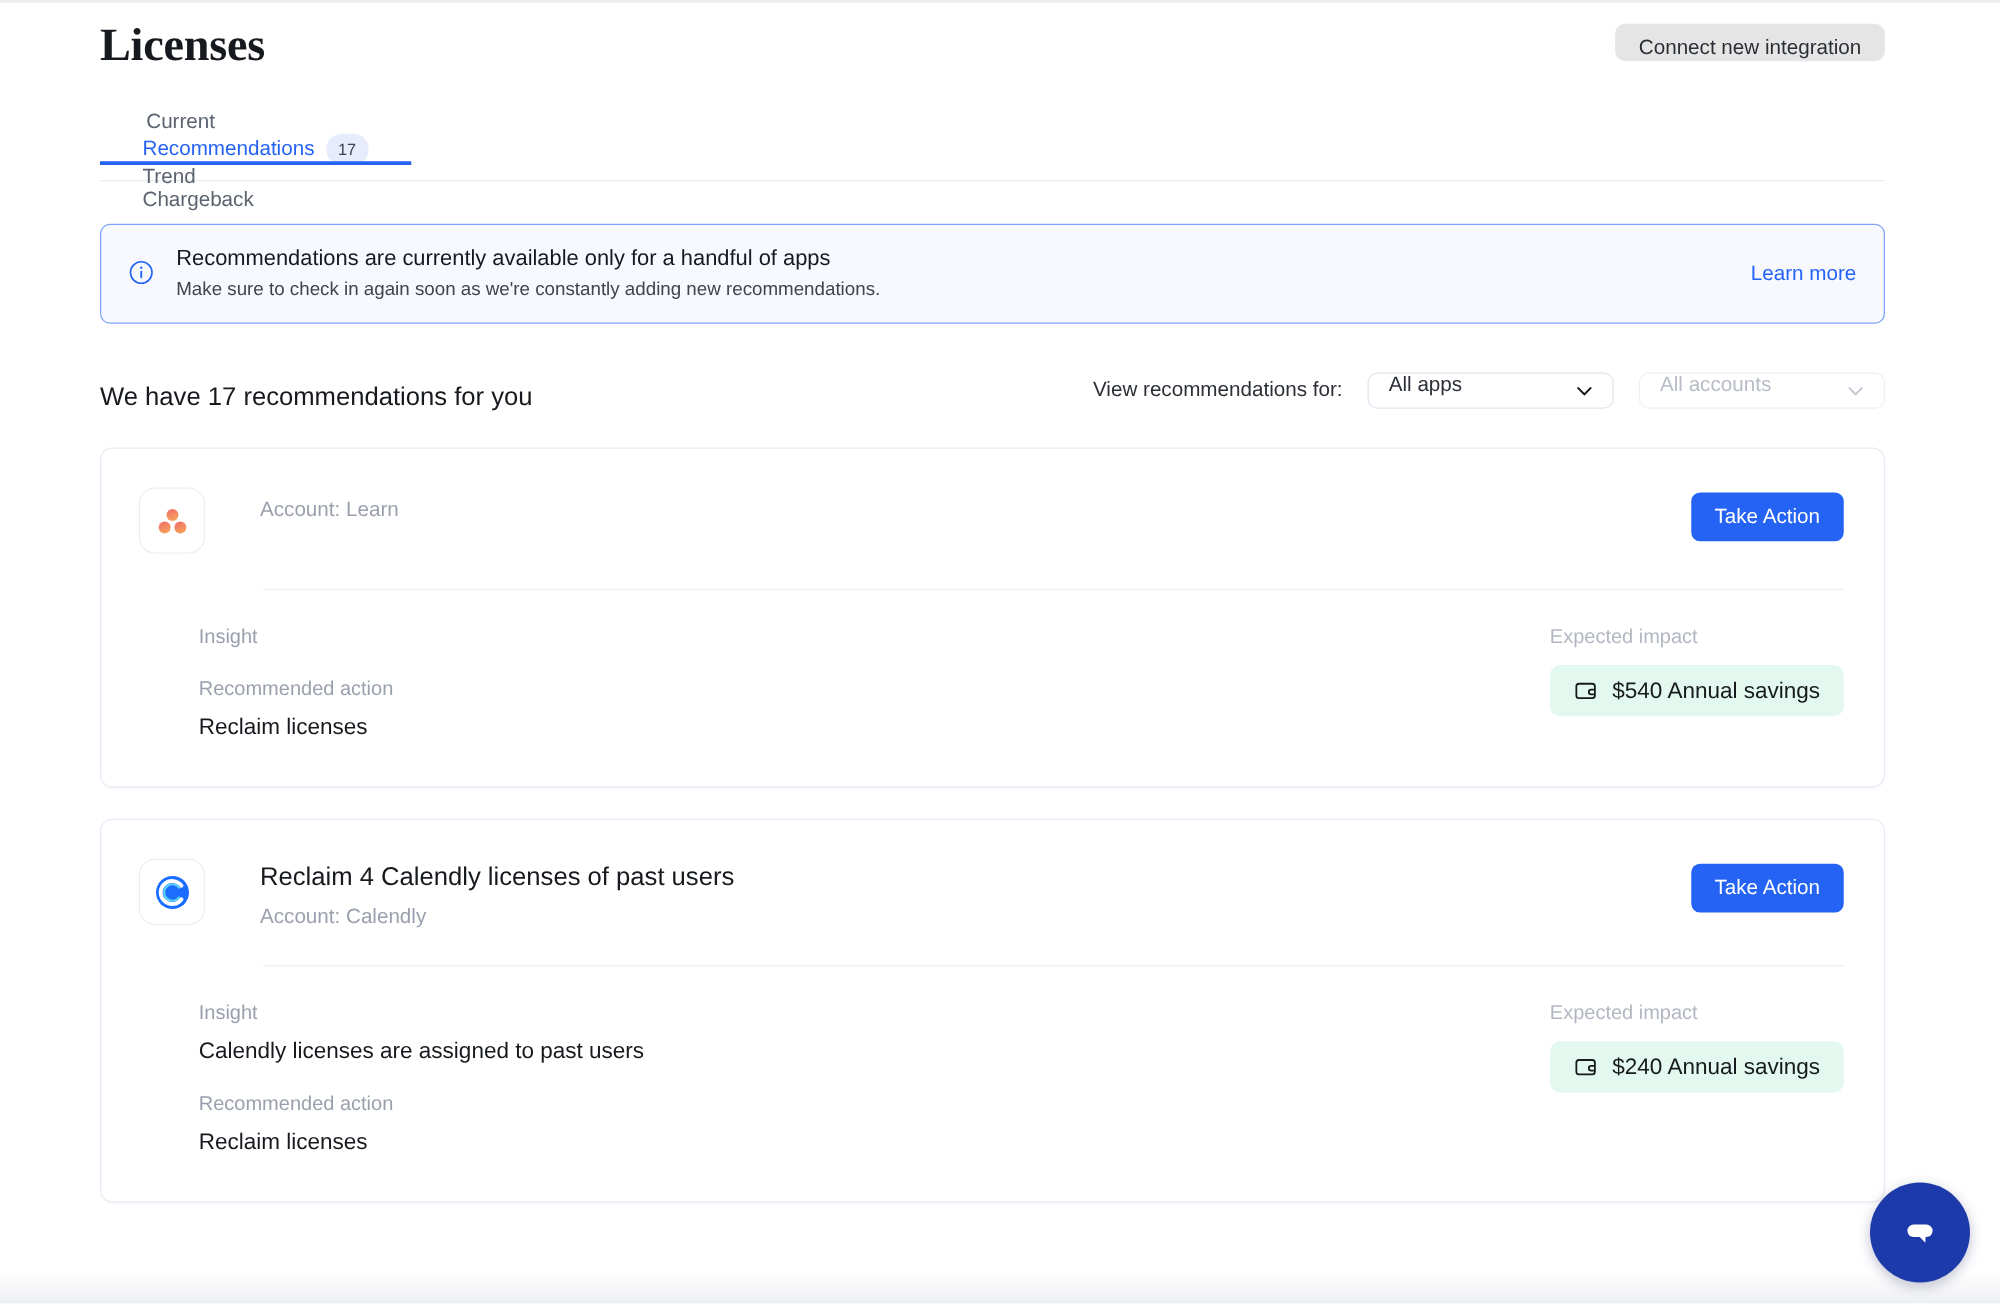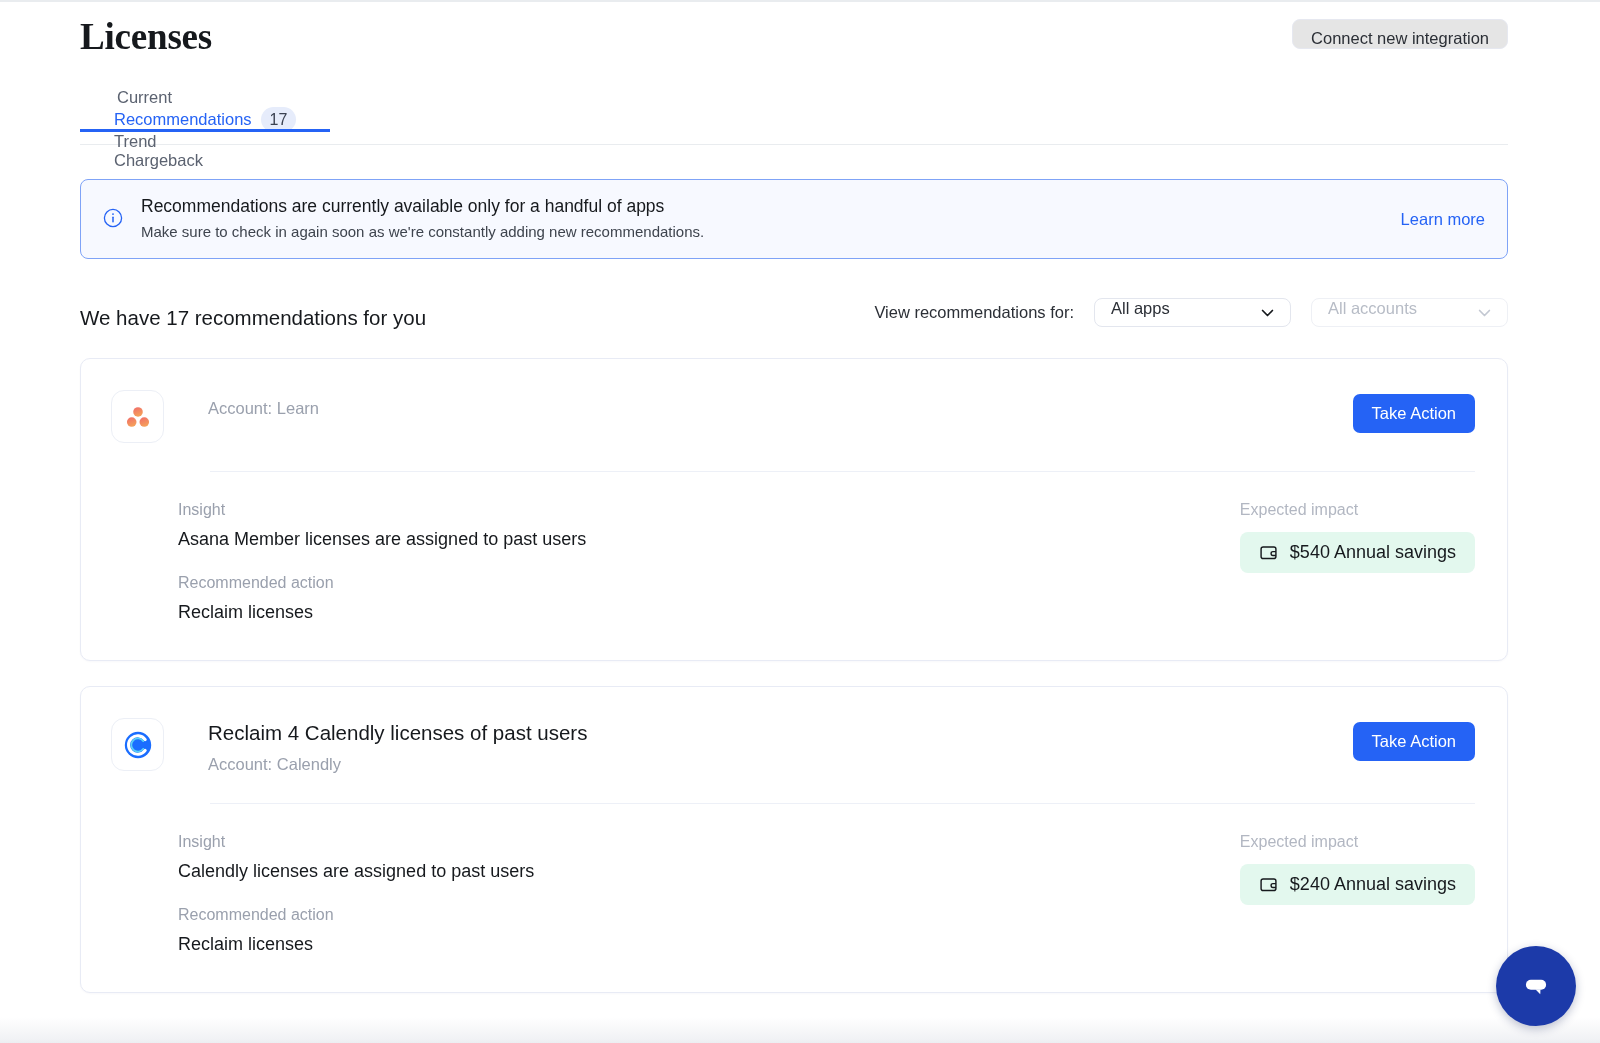--- a/index.html
+++ b/index.html
@@ -104,21 +104,21 @@
   .tab-badge {
     display: inline-flex;
     align-items: center;
     justify-content: center;
     min-width: 34px;
     height: 25px;
     padding: 0 9px;
     border-radius: 13px;
     background: #e6ecfb;
     color: #3b4252;
-    font-size: 16px;
+    font-size: 13px;
   }
 
   
   .banner {
     position: absolute;
     top: 179px;
     left: 80px;
     right: 92px;
     height: 80px;
     background: #f7f9ff;
@@ -296,21 +296,21 @@
   }
 
   .card-divider {
     height: 1px;
     background: #edf0f7;
     margin: 26px 0 0 99px;
   }
 
   .card-body {
     position: relative;
-    margin-left: 67px;
+    margin-left: 48px;
     padding-top: 26px;
     min-height: 108px;
   }
 
   .field-label {
     font-size: 16px;
     color: #9aa0ad;
     line-height: 24px;
   }
 
@@ -462,21 +462,20 @@
         </div>
         <div class="card-head-text">
           <div class="card-account">Account: Learn</div>
         </div>
         <button class="take-action-btn">Take Action</button>
       </div>
       <div class="card-divider"></div>
       <div class="card-body">
         <div class="field-block">
           <div class="field-label">Insight</div>
-          <div class="field-value">Asana Member licenses are assigned to past users</div>
         </div>
         <div class="field-block">
           <div class="field-label">Recommended action</div>
           <div class="field-value">Reclaim licenses</div>
         </div>
         <div class="impact">
           <div class="impact-label">Expected impact</div>
           <div class="savings-badge">
             <span class="wallet-icon">
               <svg viewBox="0 0 20 20" width="19" height="19">

